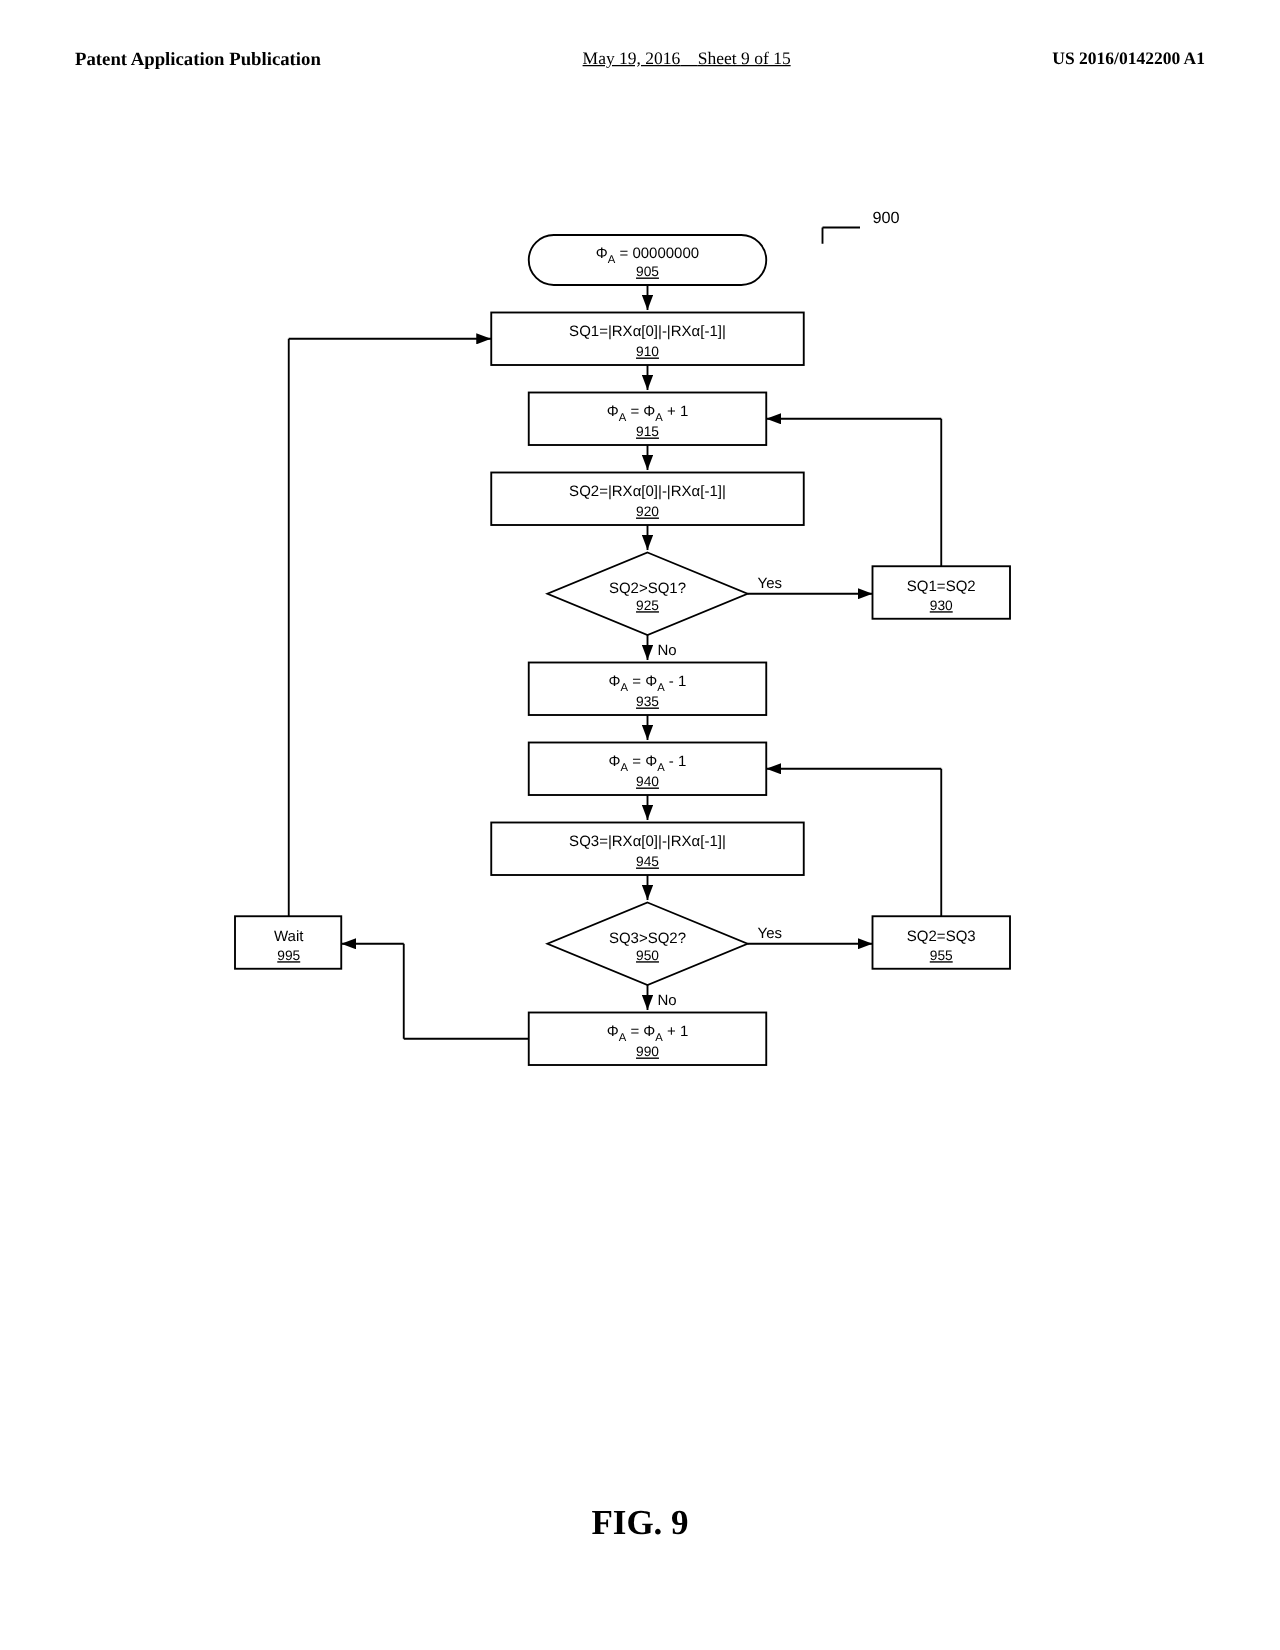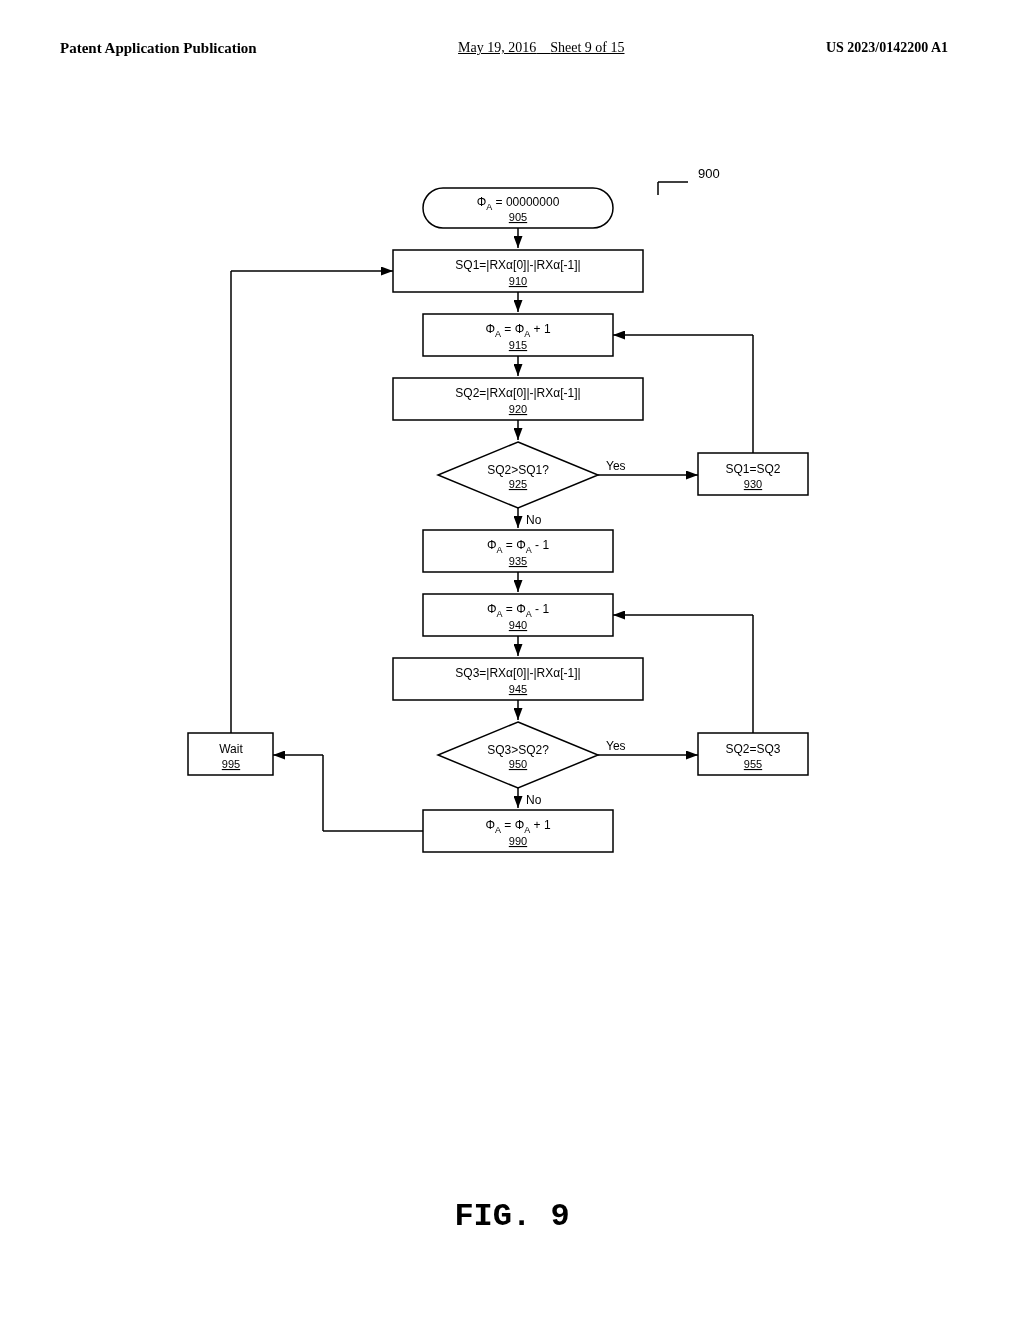--- a/index.html
+++ b/index.html
@@ -9,21 +9,21 @@
       background: #ffffff;
       font-family: 'Times New Roman', Times, serif;
       overflow: hidden;
       position: relative;
     }
 
     .page-header {
       display: flex;
       justify-content: space-between;
       align-items: flex-start;
-      padding: 40px 76px 0 60px;
+      padding: 40px 60px 0 60px;
       font-size: 14px;
     }
 
     .header-left {
       font-weight: bold;
       font-size: 15px;
     }
 
     .header-center {
       font-size: 14px;
@@ -50,23 +50,23 @@
     .diagram-svg {
       width: 700px;
       height: 1050px;
     }
 
     .fig-label {
       position: absolute;
       bottom: 85px;
       left: 50%;
       transform: translateX(-50%);
-      font-size: 32px;
+      font-size: 28px;
       font-weight: bold;
-      font-family: Liberation Mono, monospace;
+      font-family: Liberation Serif, serif;
     }
 
     
     .fc-box {
       fill: white;
       stroke: black;
       stroke-width: 1.5;
     }
     .fc-diamond {
       fill: white;
@@ -88,21 +88,21 @@
   </style>
 </head>
 <body>
 
 <div class="page-header">
   <div class="header-left">Patent Application Publication</div>
   <div class="header-center">
     <span>May 19, 2016</span>&nbsp;&nbsp;&nbsp;
     <span>Sheet 9 of 15</span>
   </div>
-  <div class="header-right">US 2023/0142200 A1</div>
+  <div class="header-right">US 2016/0142200 A1</div>
 </div>
 
 <div class="diagram-container">
   <svg class="diagram-svg" viewBox="0 0 700 1050">
     <defs>
       <marker id="arrowhead" markerWidth="8" markerHeight="6" refX="8" refY="3" orient="auto">
         <polygon points="0 0, 8 3, 0 6" fill="black"></polygon>
       </marker>
     </defs>
 

